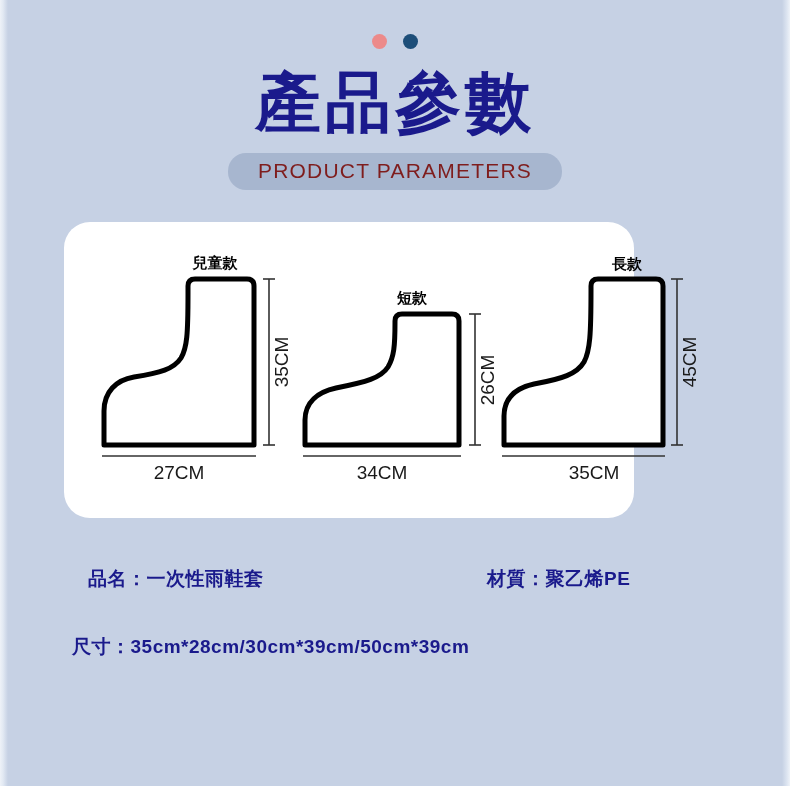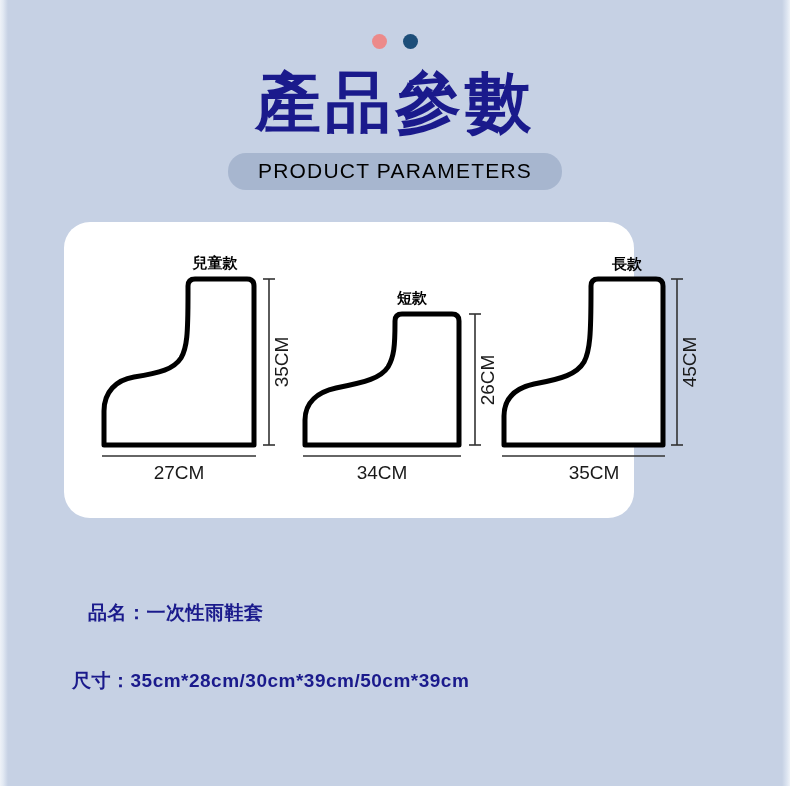--- a/index.html
+++ b/index.html
@@ -58,21 +58,21 @@
   .subtitle-wrap {
     position: absolute;
     left: 0; top: 153px;
     width: 790px;
     text-align: center;
     line-height: 0;
   }
   .subtitle {
     display: inline-block;
     background: #a7b6cf;
-    color: #000000;
+    color: #7f1d1d;
     border-radius: 18px;
     padding: 7px 30px 8px 30px;
     font-size: 21px;
     line-height: 22px;
     letter-spacing: 1.2px;
     white-space: nowrap;
   }
 
   
   .card {
@@ -102,21 +102,20 @@
     font-size: 19px;
     fill: #1a1a1a;
   }
 
   
   .specs {
     position: absolute;
     left: 0;
     top: 566px;
     width: 790px;
-    margin-top: 34px;
   }
   .spec-row {
     position: relative;
     height: 68px;
   }
   .spec-item {
     position: absolute;
     font-size: 19px;
     font-weight: bold;
     color: #1a1a8c;
@@ -217,20 +216,21 @@
         <line x1="438" y1="234" x2="601" y2="234" stroke="#333333" stroke-width="1.6"></line>
         <text class="dim-text" x="530" y="257" text-anchor="middle">35CM</text>
       </g>
     </svg>
   </div>
 
   <div class="specs">
 
     <div class="spec-row">
       <div class="spec-item col-left">品名：一次性雨鞋套</div>
+      <div class="spec-item col-right">材質：聚乙烯PE</div>
     </div>
 
 
     <div class="spec-row">
       <div class="spec-item spec-full">尺寸：35cm*28cm/30cm*39cm/50cm*39cm</div>
     </div>
 
   </div>
 
 </div>

